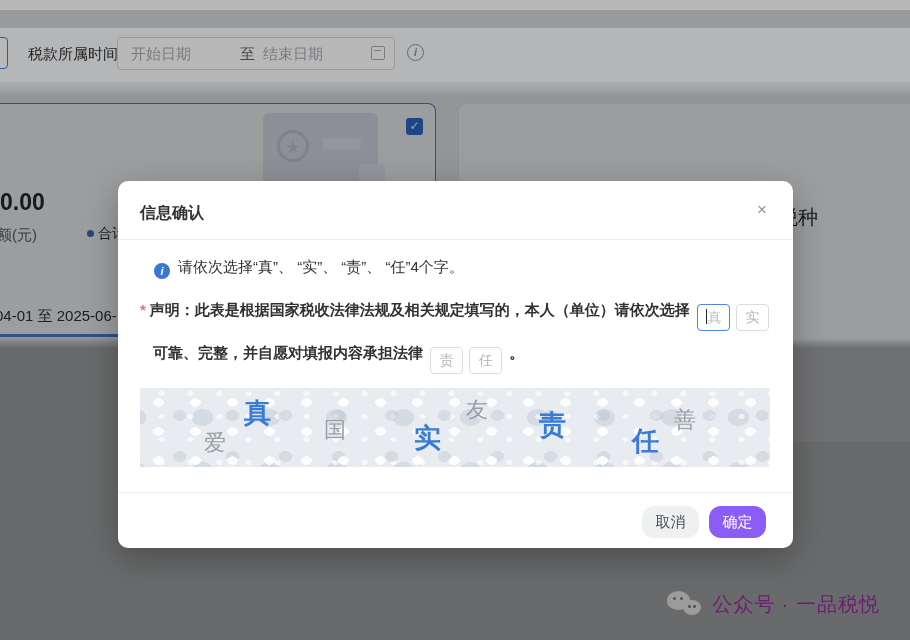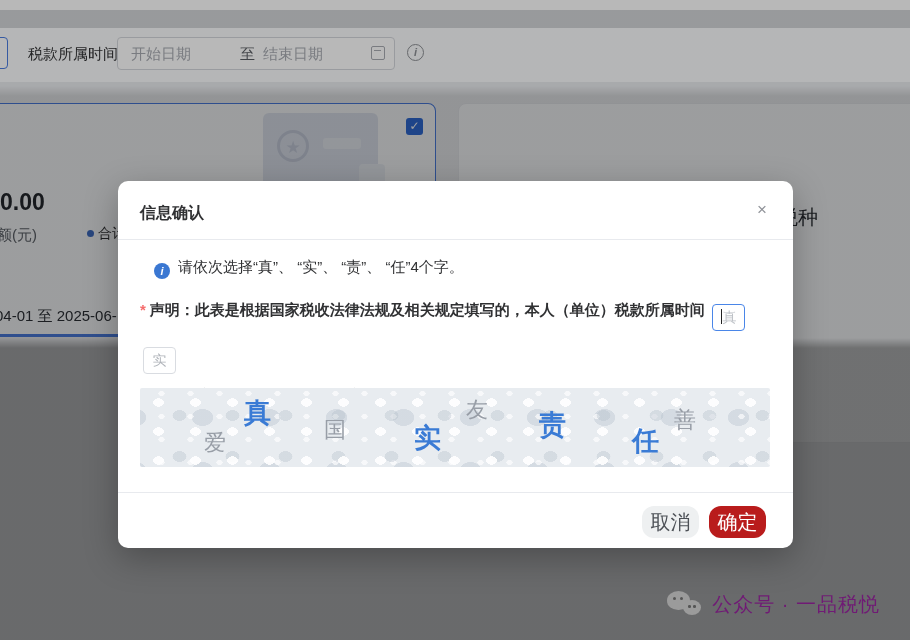--- a/index.html
+++ b/index.html
@@ -98,23 +98,23 @@
       radial-gradient(rgba(167,179,193,.3) 22%, transparent 23%);
     background-size:37px 29px, 53px 41px, 29px 23px, 67px 53px;
     background-position:0 0, 13px 7px, 7px 17px, 29px 3px; }
   .cap { position:absolute; cursor:pointer; }
   .cap.gray { font-size:22px; color:#989ea7; }
   .cap.blue { font-size:27px; font-weight:700; color:#3a7bd5; }
 
   .dlg-footer { position:absolute; left:0; top:311px; width:100%; height:56px;
     border-top:1px solid #e8eaee; }
   .btn { position:absolute; top:13px; height:32px; border:none; border-radius:12px;
-    font-size:20px; font-family:inherit; cursor:pointer; }
+    font-size:15px; font-family:inherit; cursor:pointer; }
   .btn-cancel { right:94px; width:57px; background:#eef0f1; color:#4c5056; }
-  .btn-confirm { right:27px; width:57px; background:#b91c1c; color:#fff; }
+  .btn-confirm { right:27px; width:57px; background:#8b5cf6; color:#fff; }
 
   
   .watermark { right:30px; bottom:22px; z-index:200; color:#701a75; font-size:20px;
     letter-spacing:1px; display:flex; align-items:center; }
   .wc-icon { position:relative; width:36px; height:27px; margin-right:9px; }
   .wc-big { position:absolute; left:0; top:0; width:23px; height:19px; background:#9b9b9b;
     border-radius:50% 50% 48% 48%; }
   .wc-big::before, .wc-big::after { content:""; position:absolute; top:6px; width:3px;
     height:3px; border-radius:50%; background:#555; }
   .wc-big::before { left:6px; } .wc-big::after { left:13px; }
@@ -168,21 +168,21 @@
     <span class="dlg-title">信息确认</span>
     <span class="dlg-close">×</span>
   </div>
 
   <div class="hint-row">
     <span class="hint-icon">i</span><span>请依次选择“真”、 “实”、 “责”、 “任”4个字。</span>
   </div>
 
   <div class="statement">
     <div>
-      <span class="star">*</span><span>声明：此表是根据国家税收法律法规及相关规定填写的，本人（单位）税款所属时间</span>
+      <span class="star">*</span><span>声明：此表是根据国家税收法律法规及相关规定填写的，本人（单位）请依次选择</span>
       <span class="slot slot-active"><span class="caret"></span><span>真</span></span><span class="slot">实</span>
     </div>
     <div class="stmt-line2">
       <span>可靠、完整，并自愿对填报内容承担法律</span>
       <span class="slot">责</span><span class="slot">任</span>
       <span>。</span>
     </div>
   </div>
 
   <div class="captcha">

